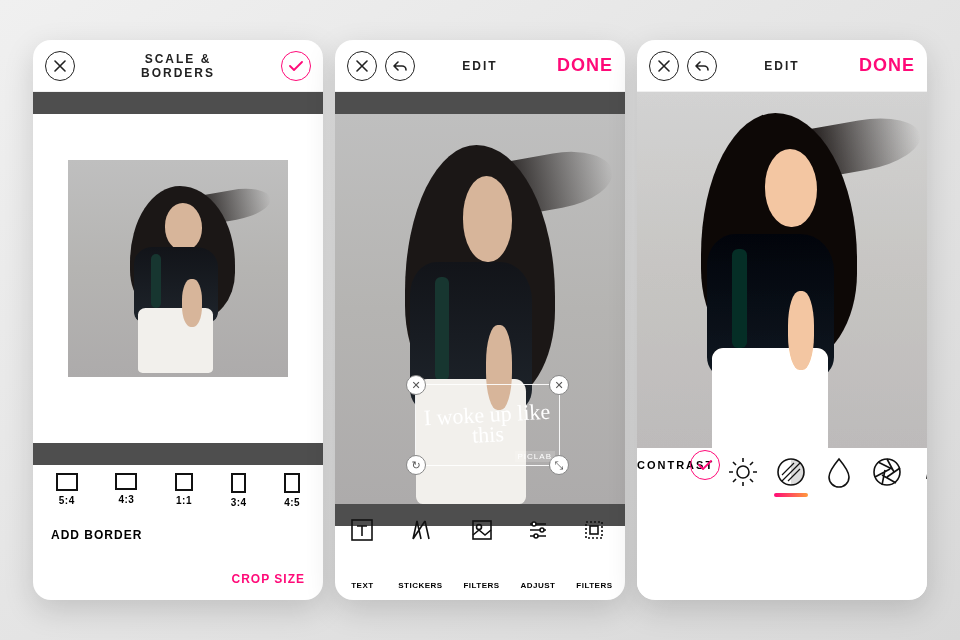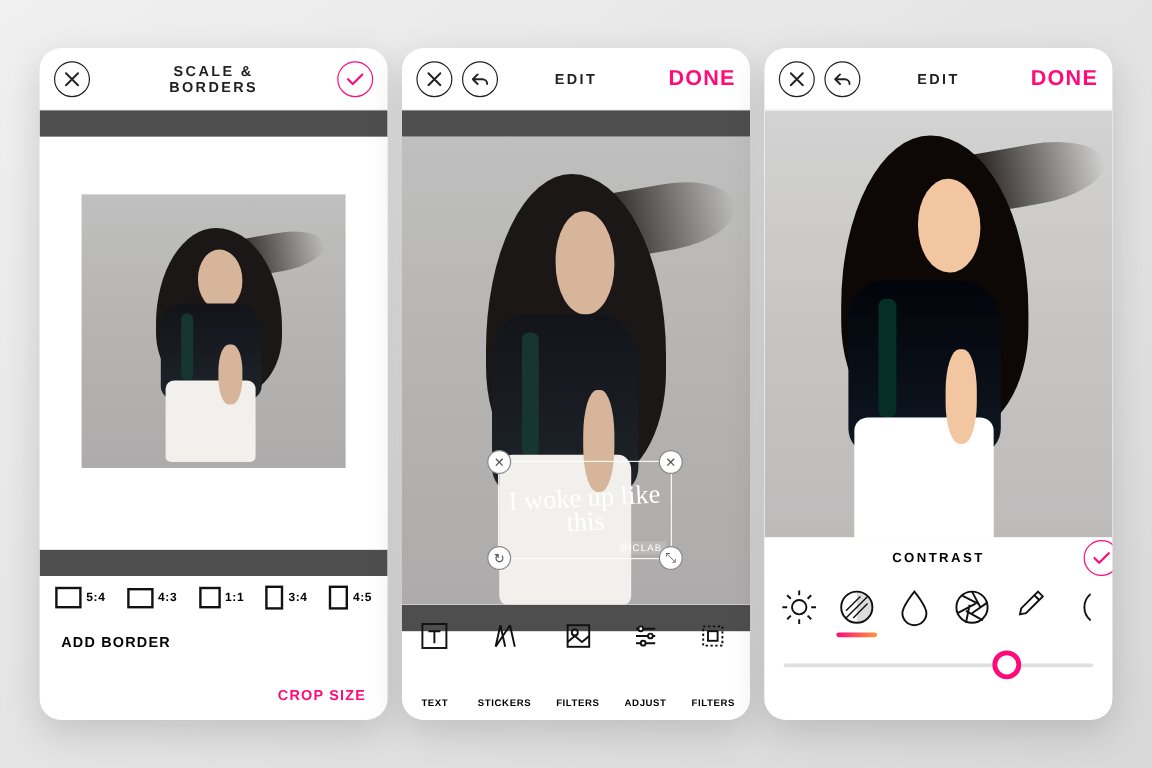--- a/index.html
+++ b/index.html
@@ -68,21 +68,21 @@
     border-radius: 10% 10% 6% 6%;
   }
   .arm {
     position:absolute; top:55%; left:52%; width:9%; height:22%;
     background:#d7b59a; border-radius:44%;
   }
 
   
   .p1-img-wrap { width: 76%; height: 66%; margin-top: -20px; }
   .ratio-row { display: flex; justify-content: space-around; padding: 8px 4px 4px; }
-  .ratio-item { display:flex; flex-direction:row; align-items:center; gap:4px; cursor:pointer; }
+  .ratio-item { display:flex; flex-direction:column; align-items:center; gap:4px; cursor:pointer; }
   .ratio-item span { font-size:10px; font-weight:600; letter-spacing:0.5px; }
   .rect-icn { border:2px solid #111; }
   .p1-bottom { display:flex; justify-content:space-between; padding: 16px 18px 14px; }
   .p1-bottom span { font-size:12px; font-weight:700; letter-spacing:1px; }
   .pink-txt { color:#ff0a78;margin-top:44px; }
 
   
   .p2-img { width:100%; height:100%; }
   .sticker-box {
     position:absolute; bottom: 38px; left: 80px; width: 145px; height: 82px;
@@ -96,21 +96,21 @@
   .handle { position:absolute; width:20px; height:20px; border-radius:50%; background:#fff; border:1px solid #888; display:flex; align-items:center; justify-content:center; font-size:11px; color:#555; cursor:pointer;}
   .h-tl{top:-10px;left:-10px;} .h-tr{top:-10px;right:-10px;} .h-bl{bottom:-10px;left:-10px;} .h-br{bottom:-10px;right:-10px;}
   .watermark { position:absolute; right:4px; bottom:3px; font-size:8px; color:#fff; background:rgba(255,255,255,0.15); padding:1px 3px; letter-spacing:1px; }
   .tool-row { display:flex; justify-content:space-around; align-items:flex-end; padding:8px 2px 10px; height:74px; }
   .tool-item { display:flex; flex-direction:column; align-items:center; gap:4px; cursor:pointer; }
   .tool-item span { font-size:8px; font-weight:700; letter-spacing:0.5px;margin-top:32px; }
   .tool-icn { width:30px; height:30px; display:flex; align-items:center; justify-content:center; }
 
   
   .p3-img { width:100%; height:82%; }
-  .p3-panel { height:150px; background:#fff; display:flex; flex-direction:column; position:relative; }
+  .p3-panel { height:150px; background:#fff; display:flex; flex-direction:row; position:relative; }
   .p3-label-row { display:flex; align-items:center; justify-content:center; height:34px; position:relative; }
   .p3-label-row span { font-size:11px; font-weight:700; letter-spacing:2px; }
   .check-right { position:absolute; right:-6px; width:30px; height:30px; border-radius:50%; border:1.5px solid #ff0a78; display:flex; align-items:center; justify-content:center; }
   .adj-row { display:flex; gap:6px; padding:0 8px; height:48px; align-items:center; }
   .adj-item { width:42px; height:42px; display:flex; align-items:center; justify-content:center; cursor:pointer; position:relative; }
   .adj-selected::after { content:""; position:absolute; bottom:-4px; left:4px; right:4px; height:4px; background:linear-gradient(90deg,#ff0a78,#ff9a3c); border-radius:2px;}
   .slider-wrap { position:relative; height:48px; display:flex; align-items:center; padding:0 16px; }
   .slider-track { flex:1; height:3px; background:#e0e0e0; border-radius:2px; position:relative; }
   .slider-thumb { position:absolute; top:50%; width:24px; height:24px; border-radius:50%; border:4px solid #ff0a78; background:#fff; transform:translate(-50%,-50%); cursor:pointer; }
 

